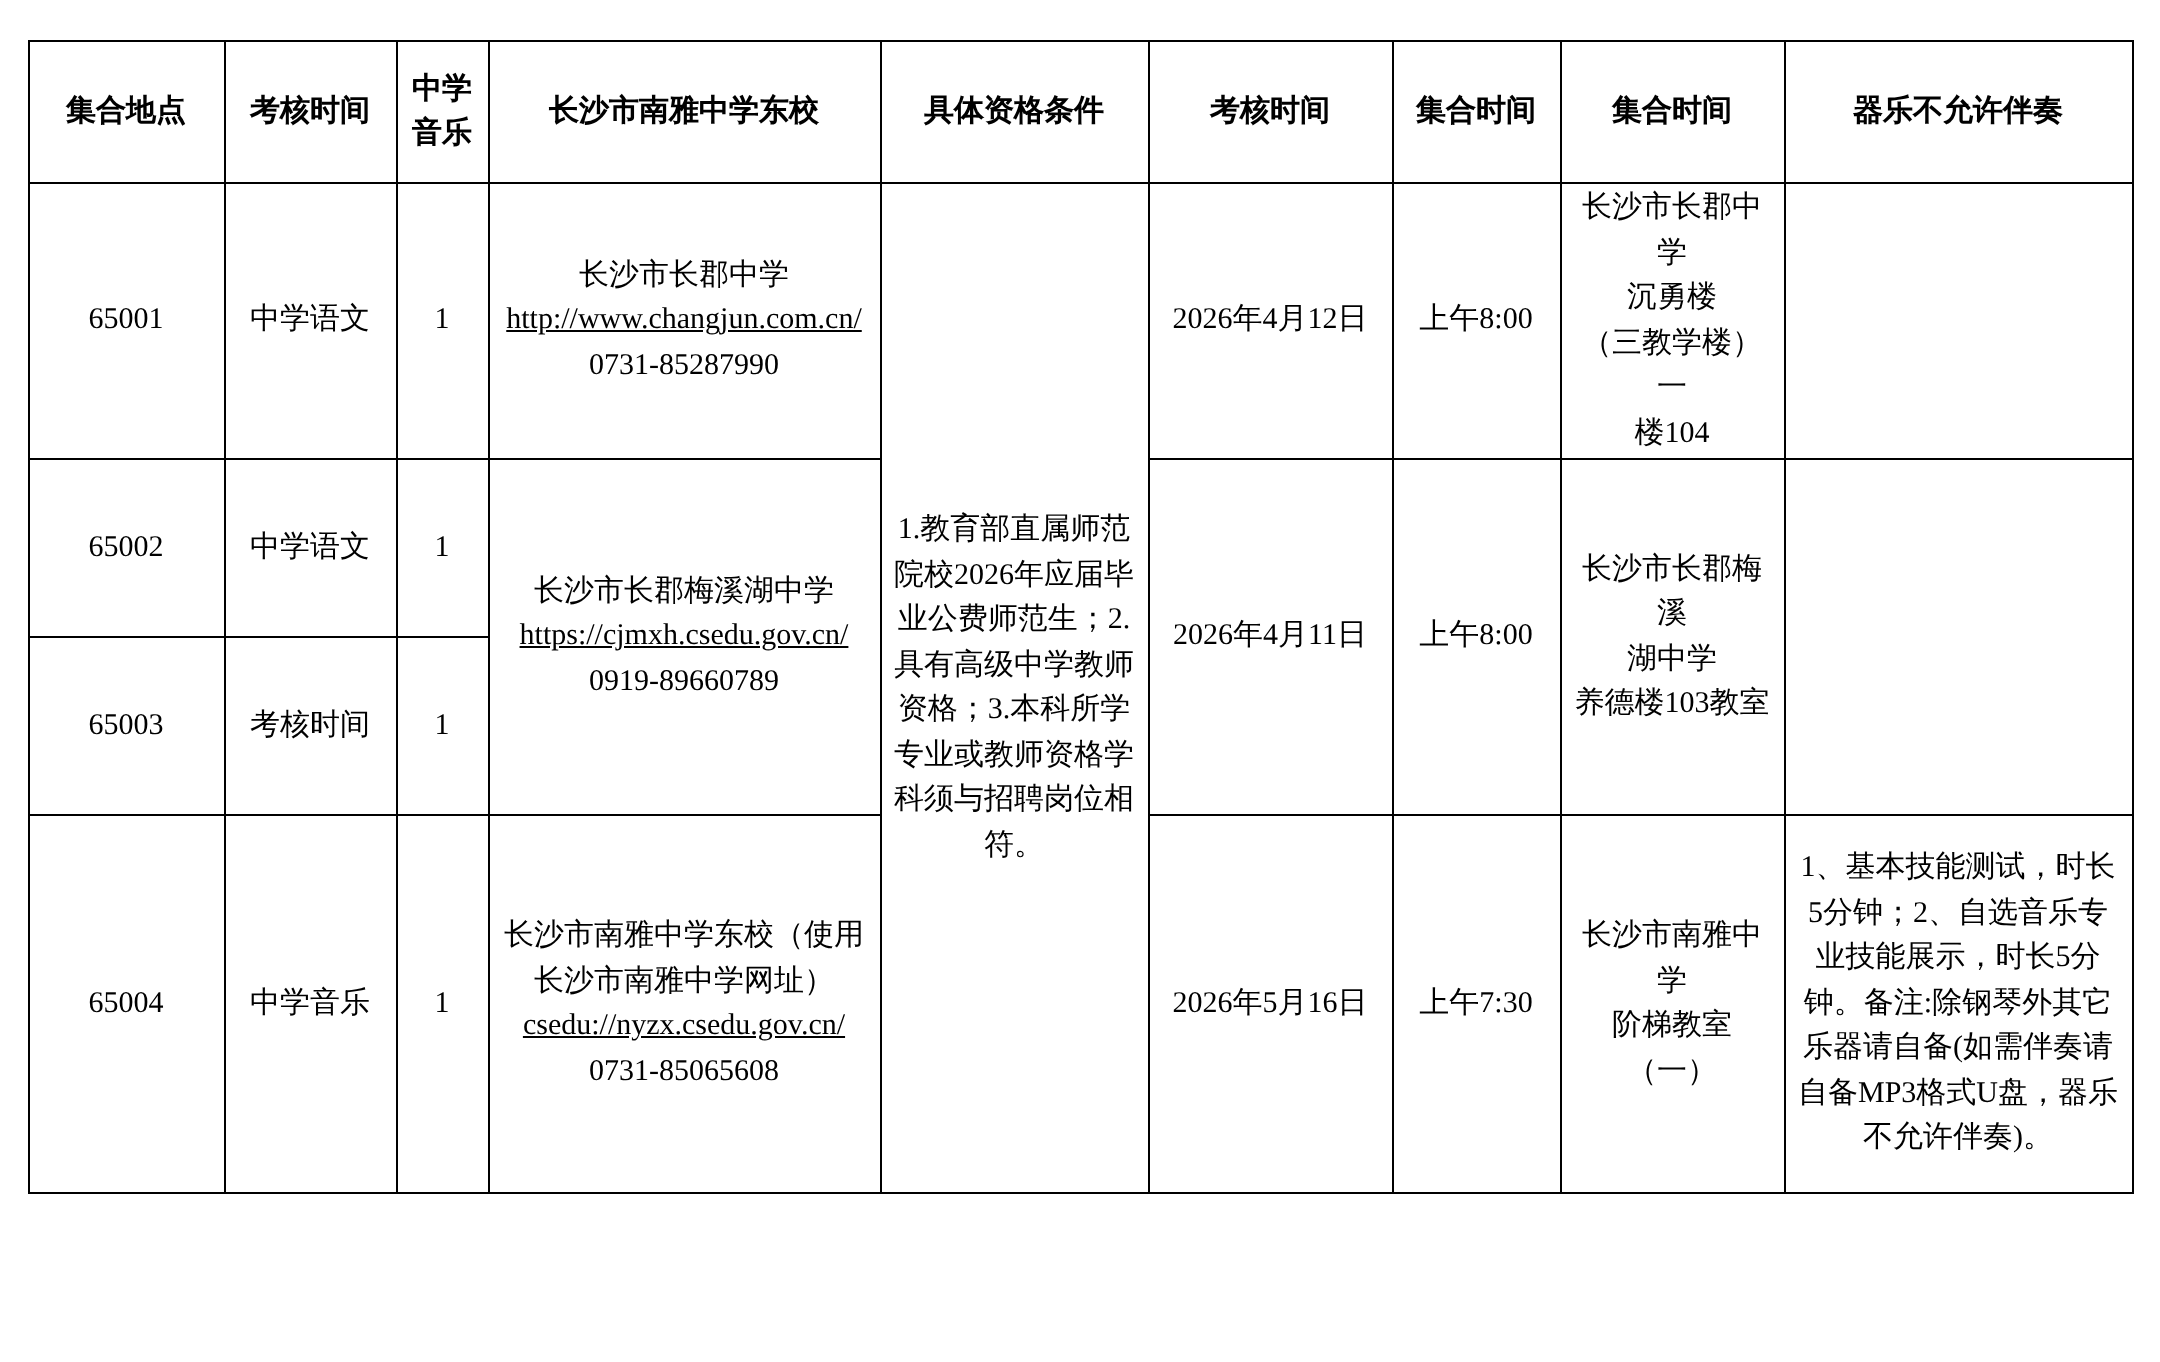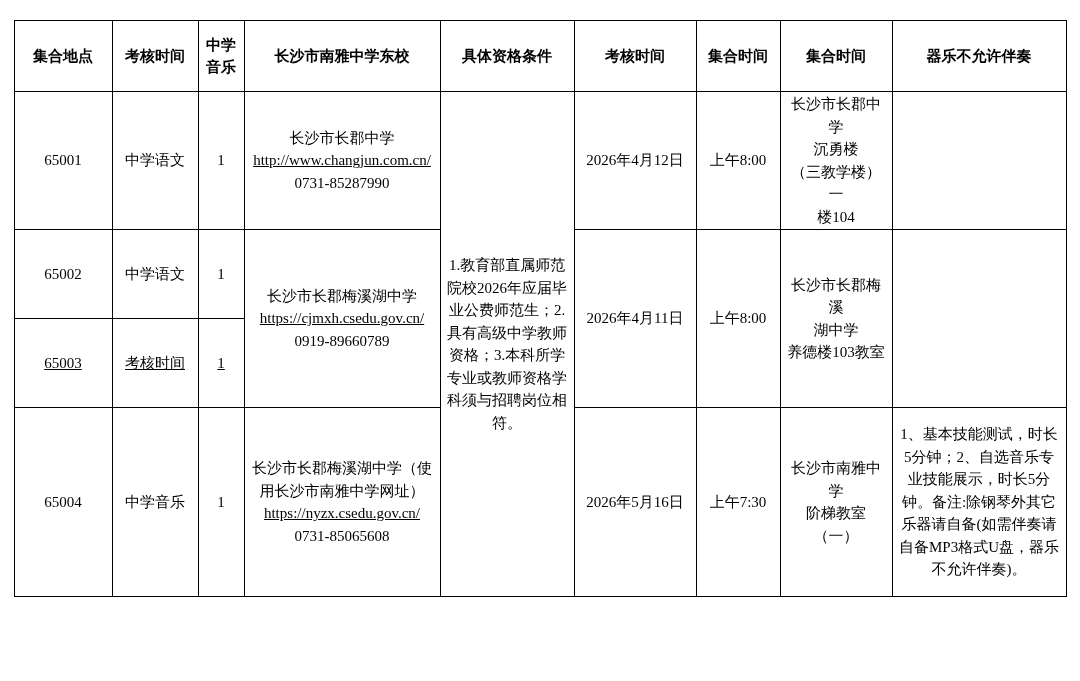--- a/index.html
+++ b/index.html
@@ -97,21 +97,21 @@
     line-height: 1.62;
     padding: 8px 7px;
   }
   td.place-cell {
     font-size: 14.5px;
     line-height: 1.6;
   }
   td.place-cell span { display: block; }
   .row-tall-1 td { height: 74px; }
   .row-tall-2 td { height: 86px; }
-  .row-tall-3 td { height: 86px; text-decoration: underline; }
+  .row-tall-3 td { height: 86px; }
   .row-tall-4 td { height: 186px; }
 </style>
 </head>
 <body>
 
 <div class="page">
 
 
   <table class="jobs">
     <colgroup>
@@ -184,22 +184,22 @@
         <td>65003</td>
         <td>考核时间</td>
         <td>1</td>
       </tr>
 
       <tr class="row-tall-4">
         <td>65004</td>
         <td>中学音乐</td>
         <td>1</td>
         <td class="unit-cell">
-          <span class="unit-name">长沙市长郡梅溪湖中学（使用长沙市南雅中学网址）</span>
-          <span class="unit-url">https://nyzx.csedu.gov.cn/</span>
+          <span class="unit-name">长沙市南雅中学东校（使用长沙市南雅中学网址）</span>
+          <span class="unit-url">csedu://nyzx.csedu.gov.cn/</span>
           <span class="unit-phone">0731-85065608</span>
         </td>
         <td>2026年5月16日</td>
         <td>上午7:30</td>
         <td class="place-cell">
           <span>长沙市南雅中学</span>
           <span>阶梯教室（一）</span>
         </td>
         <td class="skill-cell">1、基本技能测试，时长5分钟；2、自选音乐专业技能展示，时长5分钟。备注:除钢琴外其它乐器请自备(如需伴奏请自备MP3格式U盘，器乐不允许伴奏)。</td>
       </tr>

